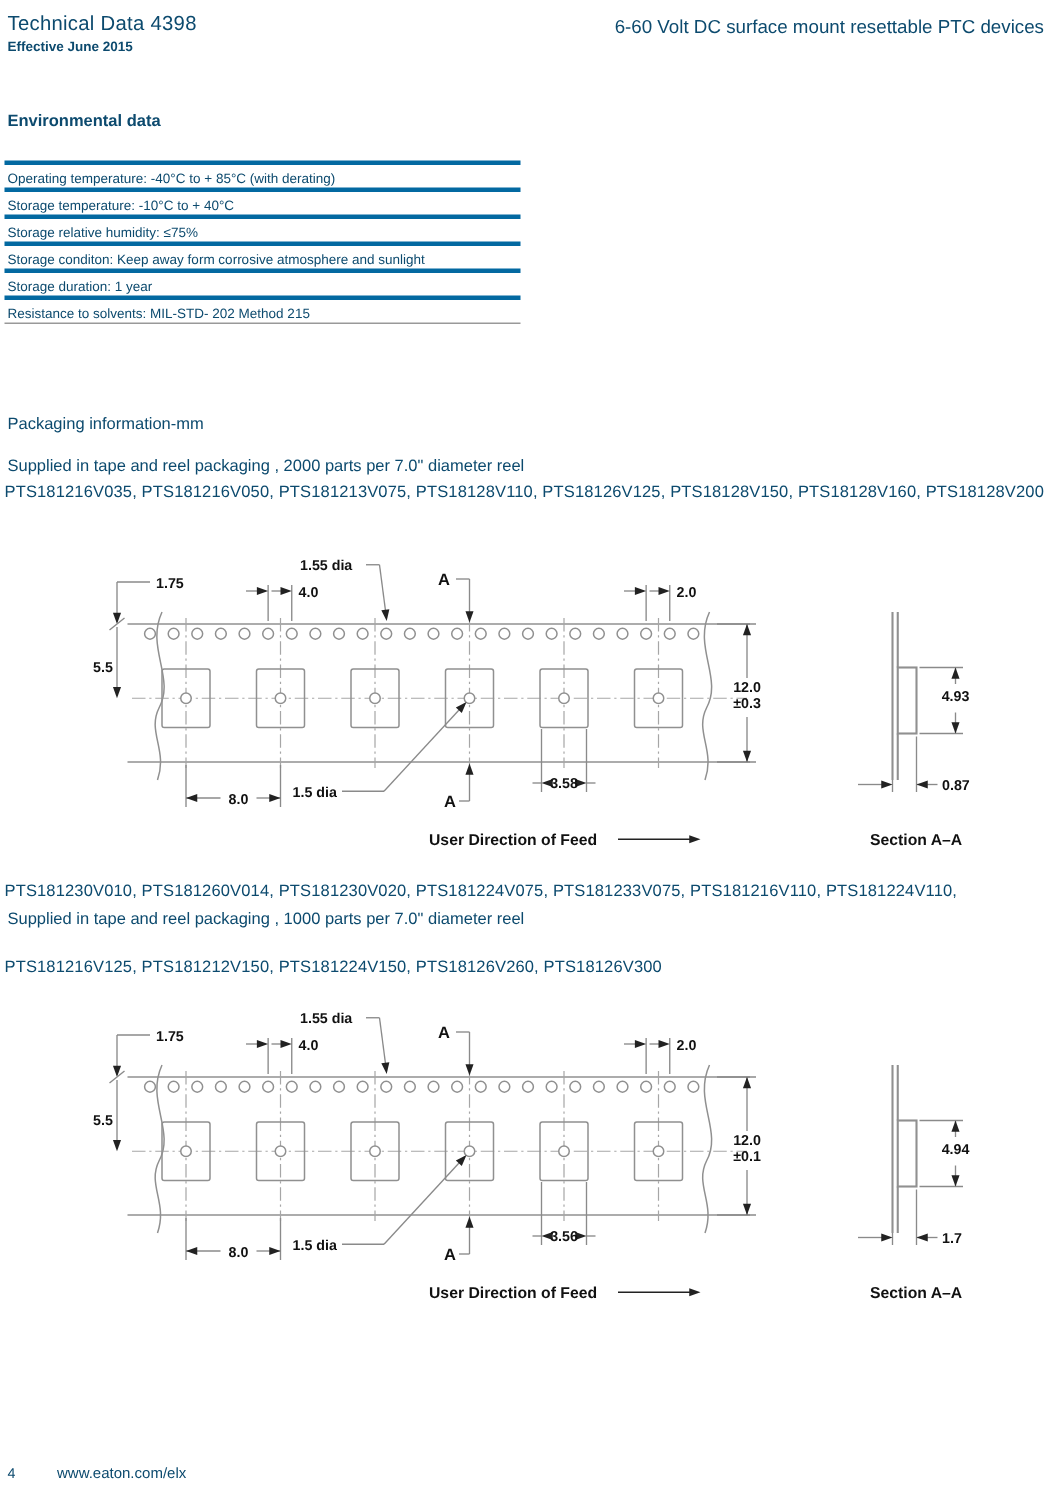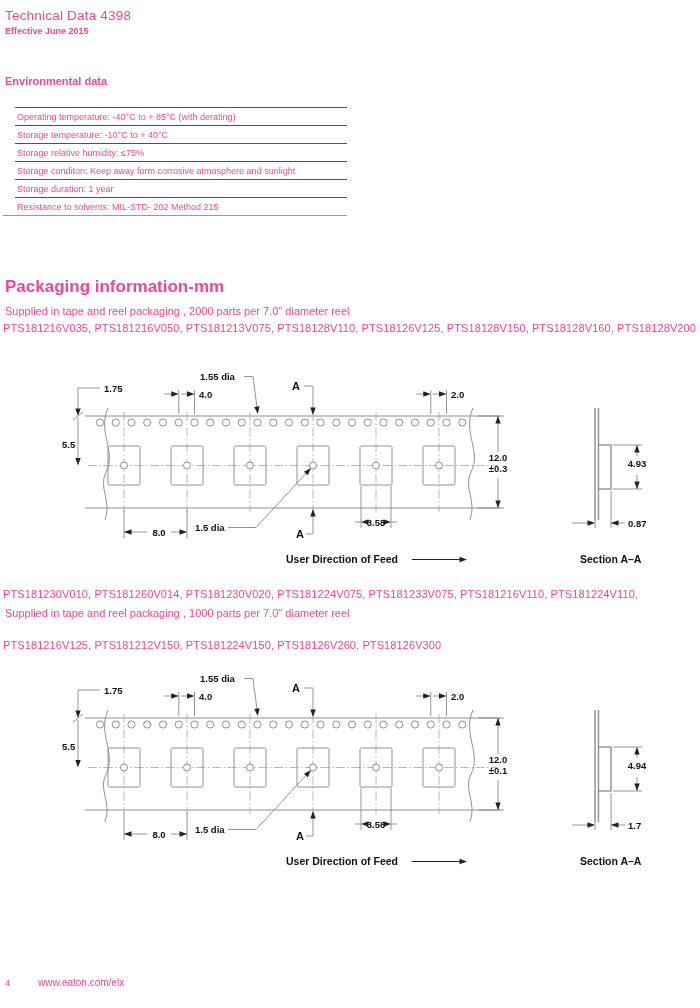--- a/index.html
+++ b/index.html
@@ -1,31 +1,31 @@
 <!DOCTYPE html>
 <html><head>
 <meta charset="utf-8">
 <style>
   html,body{margin:0;padding:0;background:#fff;}
   .page{position:relative;width:700px;height:1008px;background:#fff;
-        font-family:"Liberation Sans",sans-serif;color:#ec4899;overflow:hidden;}
+        font-family:"Liberation Sans",sans-serif;color:#0c4a6e;overflow:hidden;}
 
   .header-left{position:absolute;left:5px;top:8px;}
   .doc-title{font-size:13.5px;letter-spacing:.2px;}
   .effective{font-size:9px;font-weight:700;margin-top:3px;}
   .header-right{position:absolute;right:4px;top:7px;text-align:right;}
   .product{font-size:13px;font-weight:500;}
   .subtitle{font-size:12.5px;margin-top:4px;}
 
   .env-heading{position:absolute;left:5px;top:75px;font-size:11px;font-weight:700;}
   .envtable{position:absolute;left:3px;top:107px;width:344px;border-bottom:1px solid #999;}
-  .envrow{height:18px;box-sizing:border-box;border-top:1px solid #0369a1;
-          font-size:9px;padding:4px 0 0 2px;white-space:nowrap;margin-left:12px;}
-
-  .pack-heading{position:absolute;left:5px;top:277px;font-size:17px;font-weight:700;}
+  .envrow{height:18px;box-sizing:border-box;border-top:3px solid #0369a1;
+          font-size:9px;padding:4px 0 0 2px;white-space:nowrap;}
+
+  .pack-heading{position:absolute;left:5px;top:277px;font-size:11px;font-weight:400;}
   .supplied{position:absolute;left:5px;font-size:11px;white-space:nowrap;}
   .s2000{top:305px}.s1000{top:607px}
   .parts{position:absolute;left:3px;font-size:11px;white-space:nowrap;letter-spacing:.1px;}
   .p2000{top:322px}.p1000a{top:588px}.p1000b{top:639px}
 
   .drawing{position:absolute;left:60px;}
   .d1{top:368px}.d2{top:670px}
 
   .footer-page{position:absolute;left:5px;top:977px;font-size:9.5px;}
   .footer-url{position:absolute;left:38px;top:977px;font-size:10px;}
@@ -45,20 +45,21 @@
 </head>
 <body>
 
 <div class="page">
 
   <div class="header-left">
     <div class="doc-title">Technical Data 4398</div>
     <div class="effective">Effective June 2015</div>
   </div>
   <div class="header-right">
+    <div class="subtitle">6-60 Volt DC surface mount resettable PTC devices</div>
   </div>
 
   <div class="env-heading">Environmental data</div>
   <div class="envtable">
     <div class="envrow">Operating temperature: -40°C to + 85°C (with derating)</div>
     <div class="envrow">Storage temperature: -10°C to + 40°C</div>
     <div class="envrow">Storage relative humidity: ≤75%</div>
     <div class="envrow">Storage conditon: Keep away form corrosive atmosphere and sunlight</div>
     <div class="envrow">Storage duration: 1 year</div>
     <div class="envrow">Resistance to solvents: MIL-STD- 202 Method 215</div>

